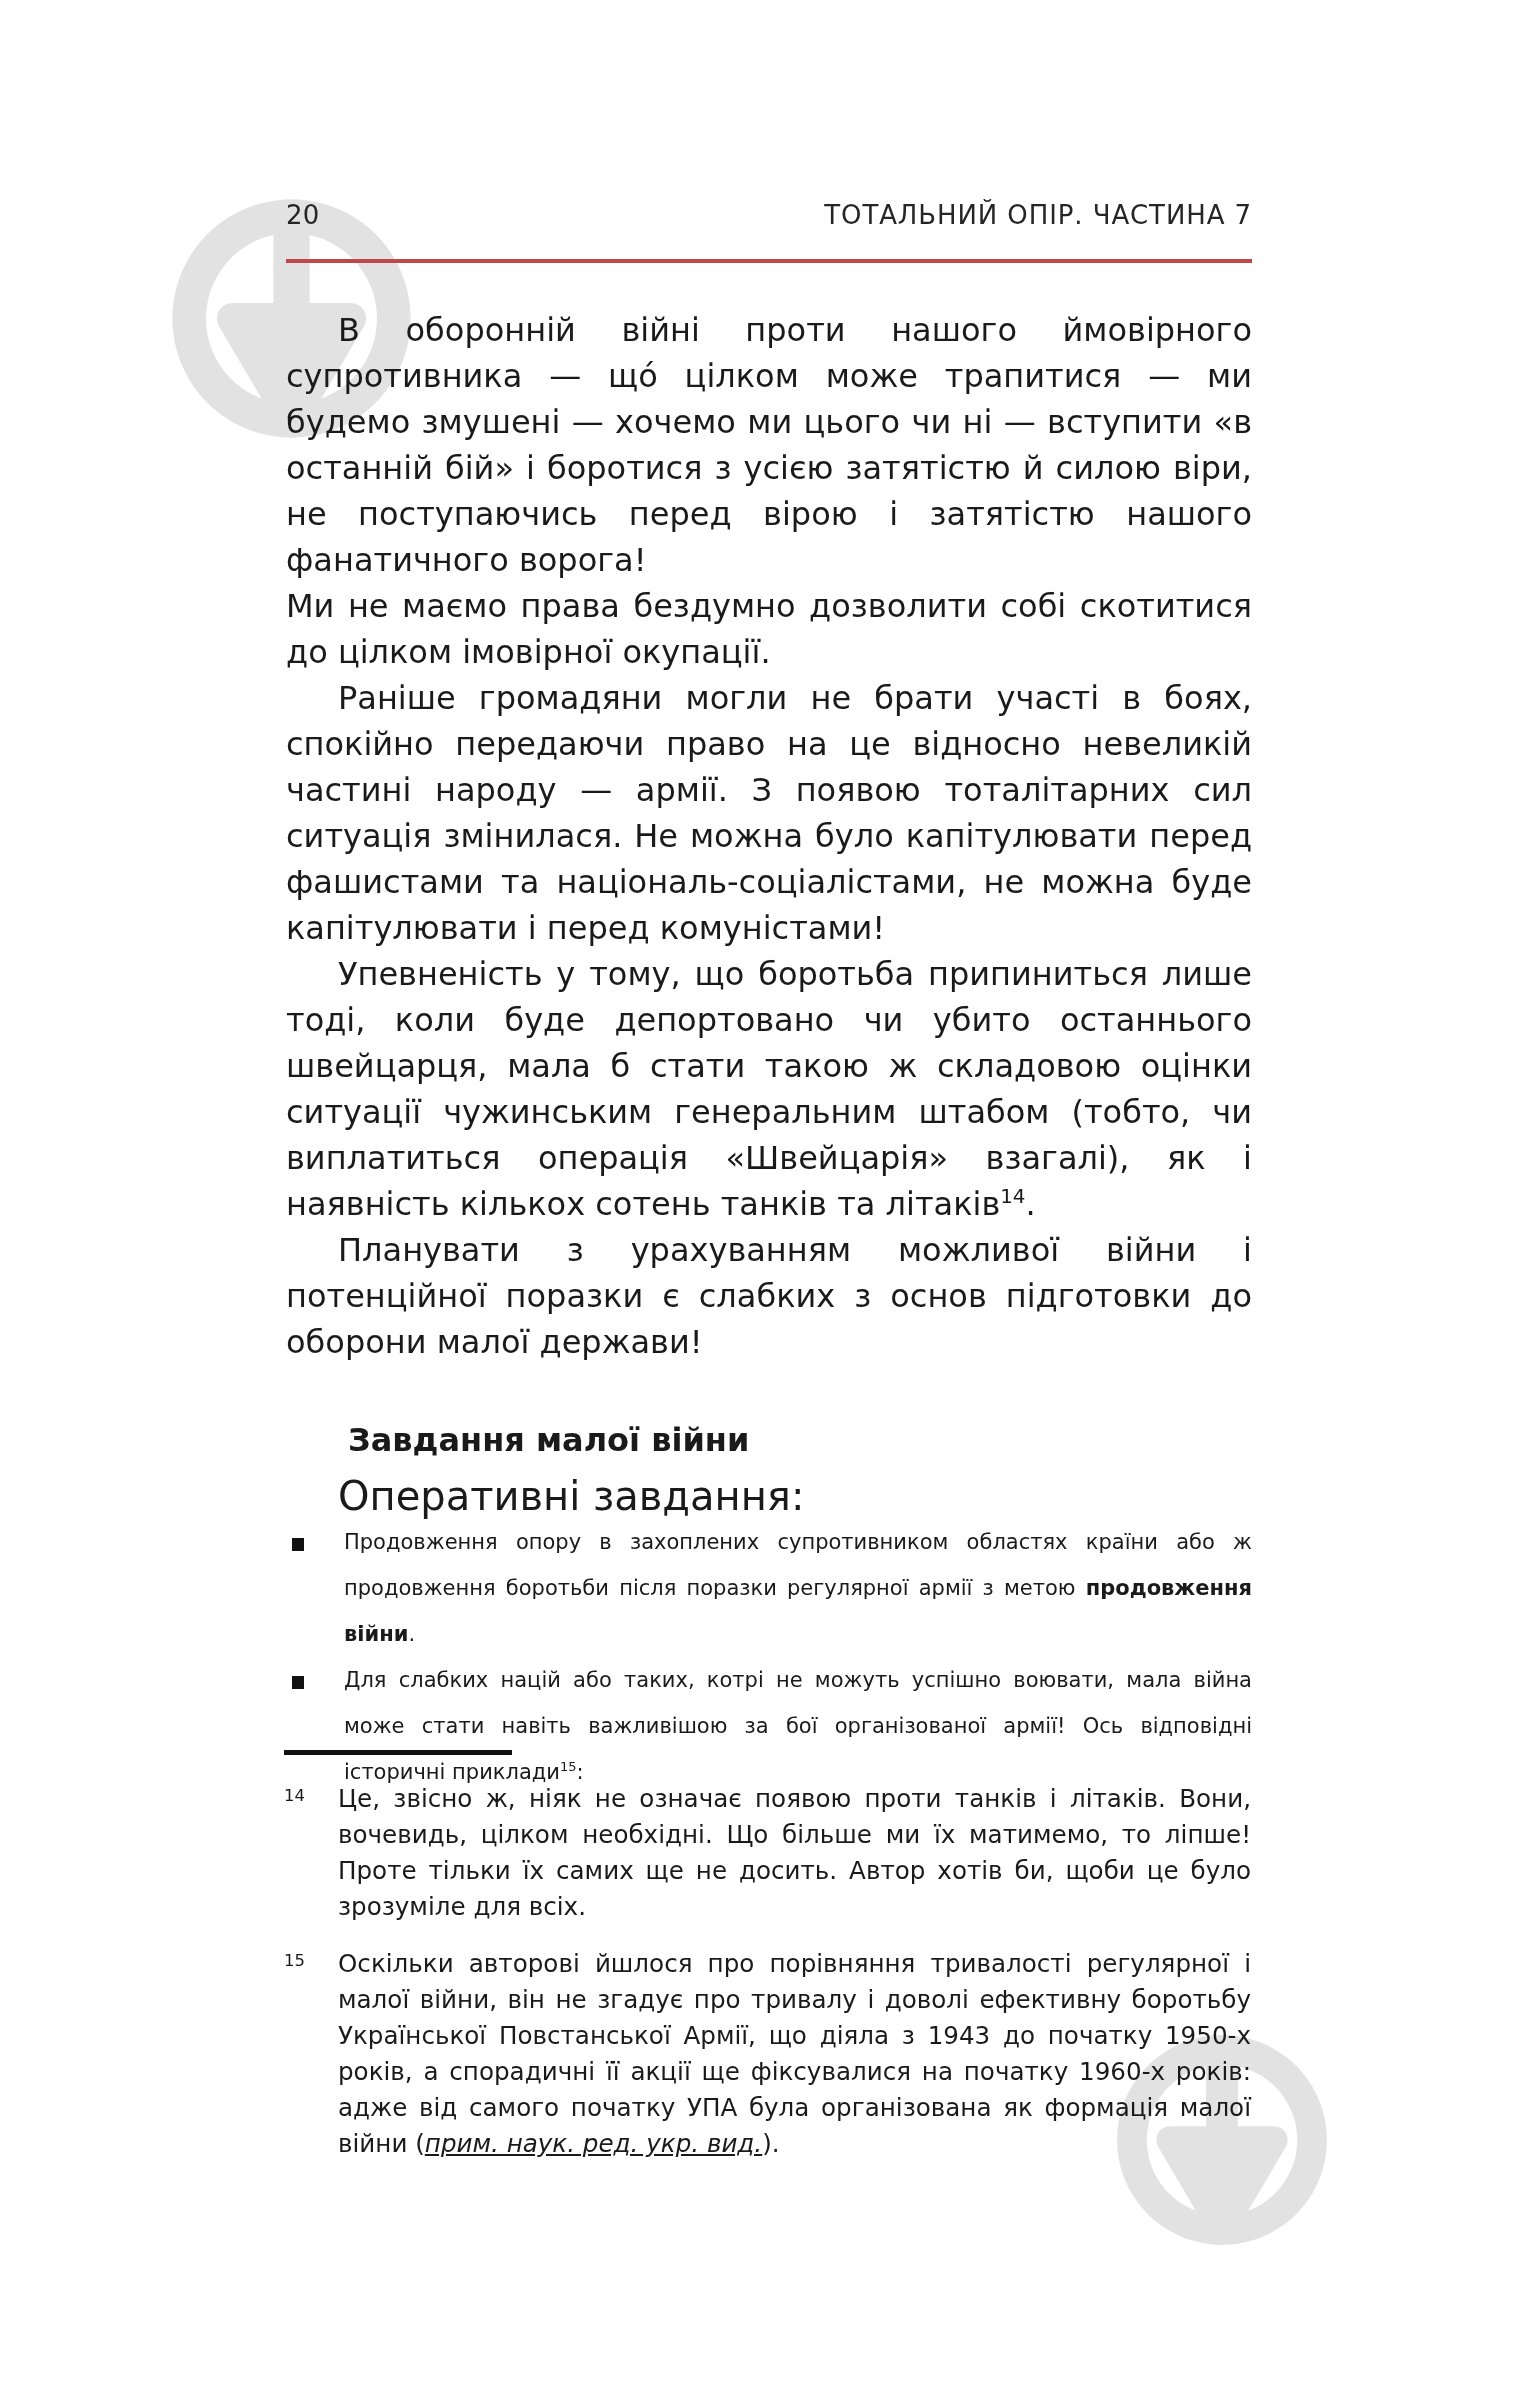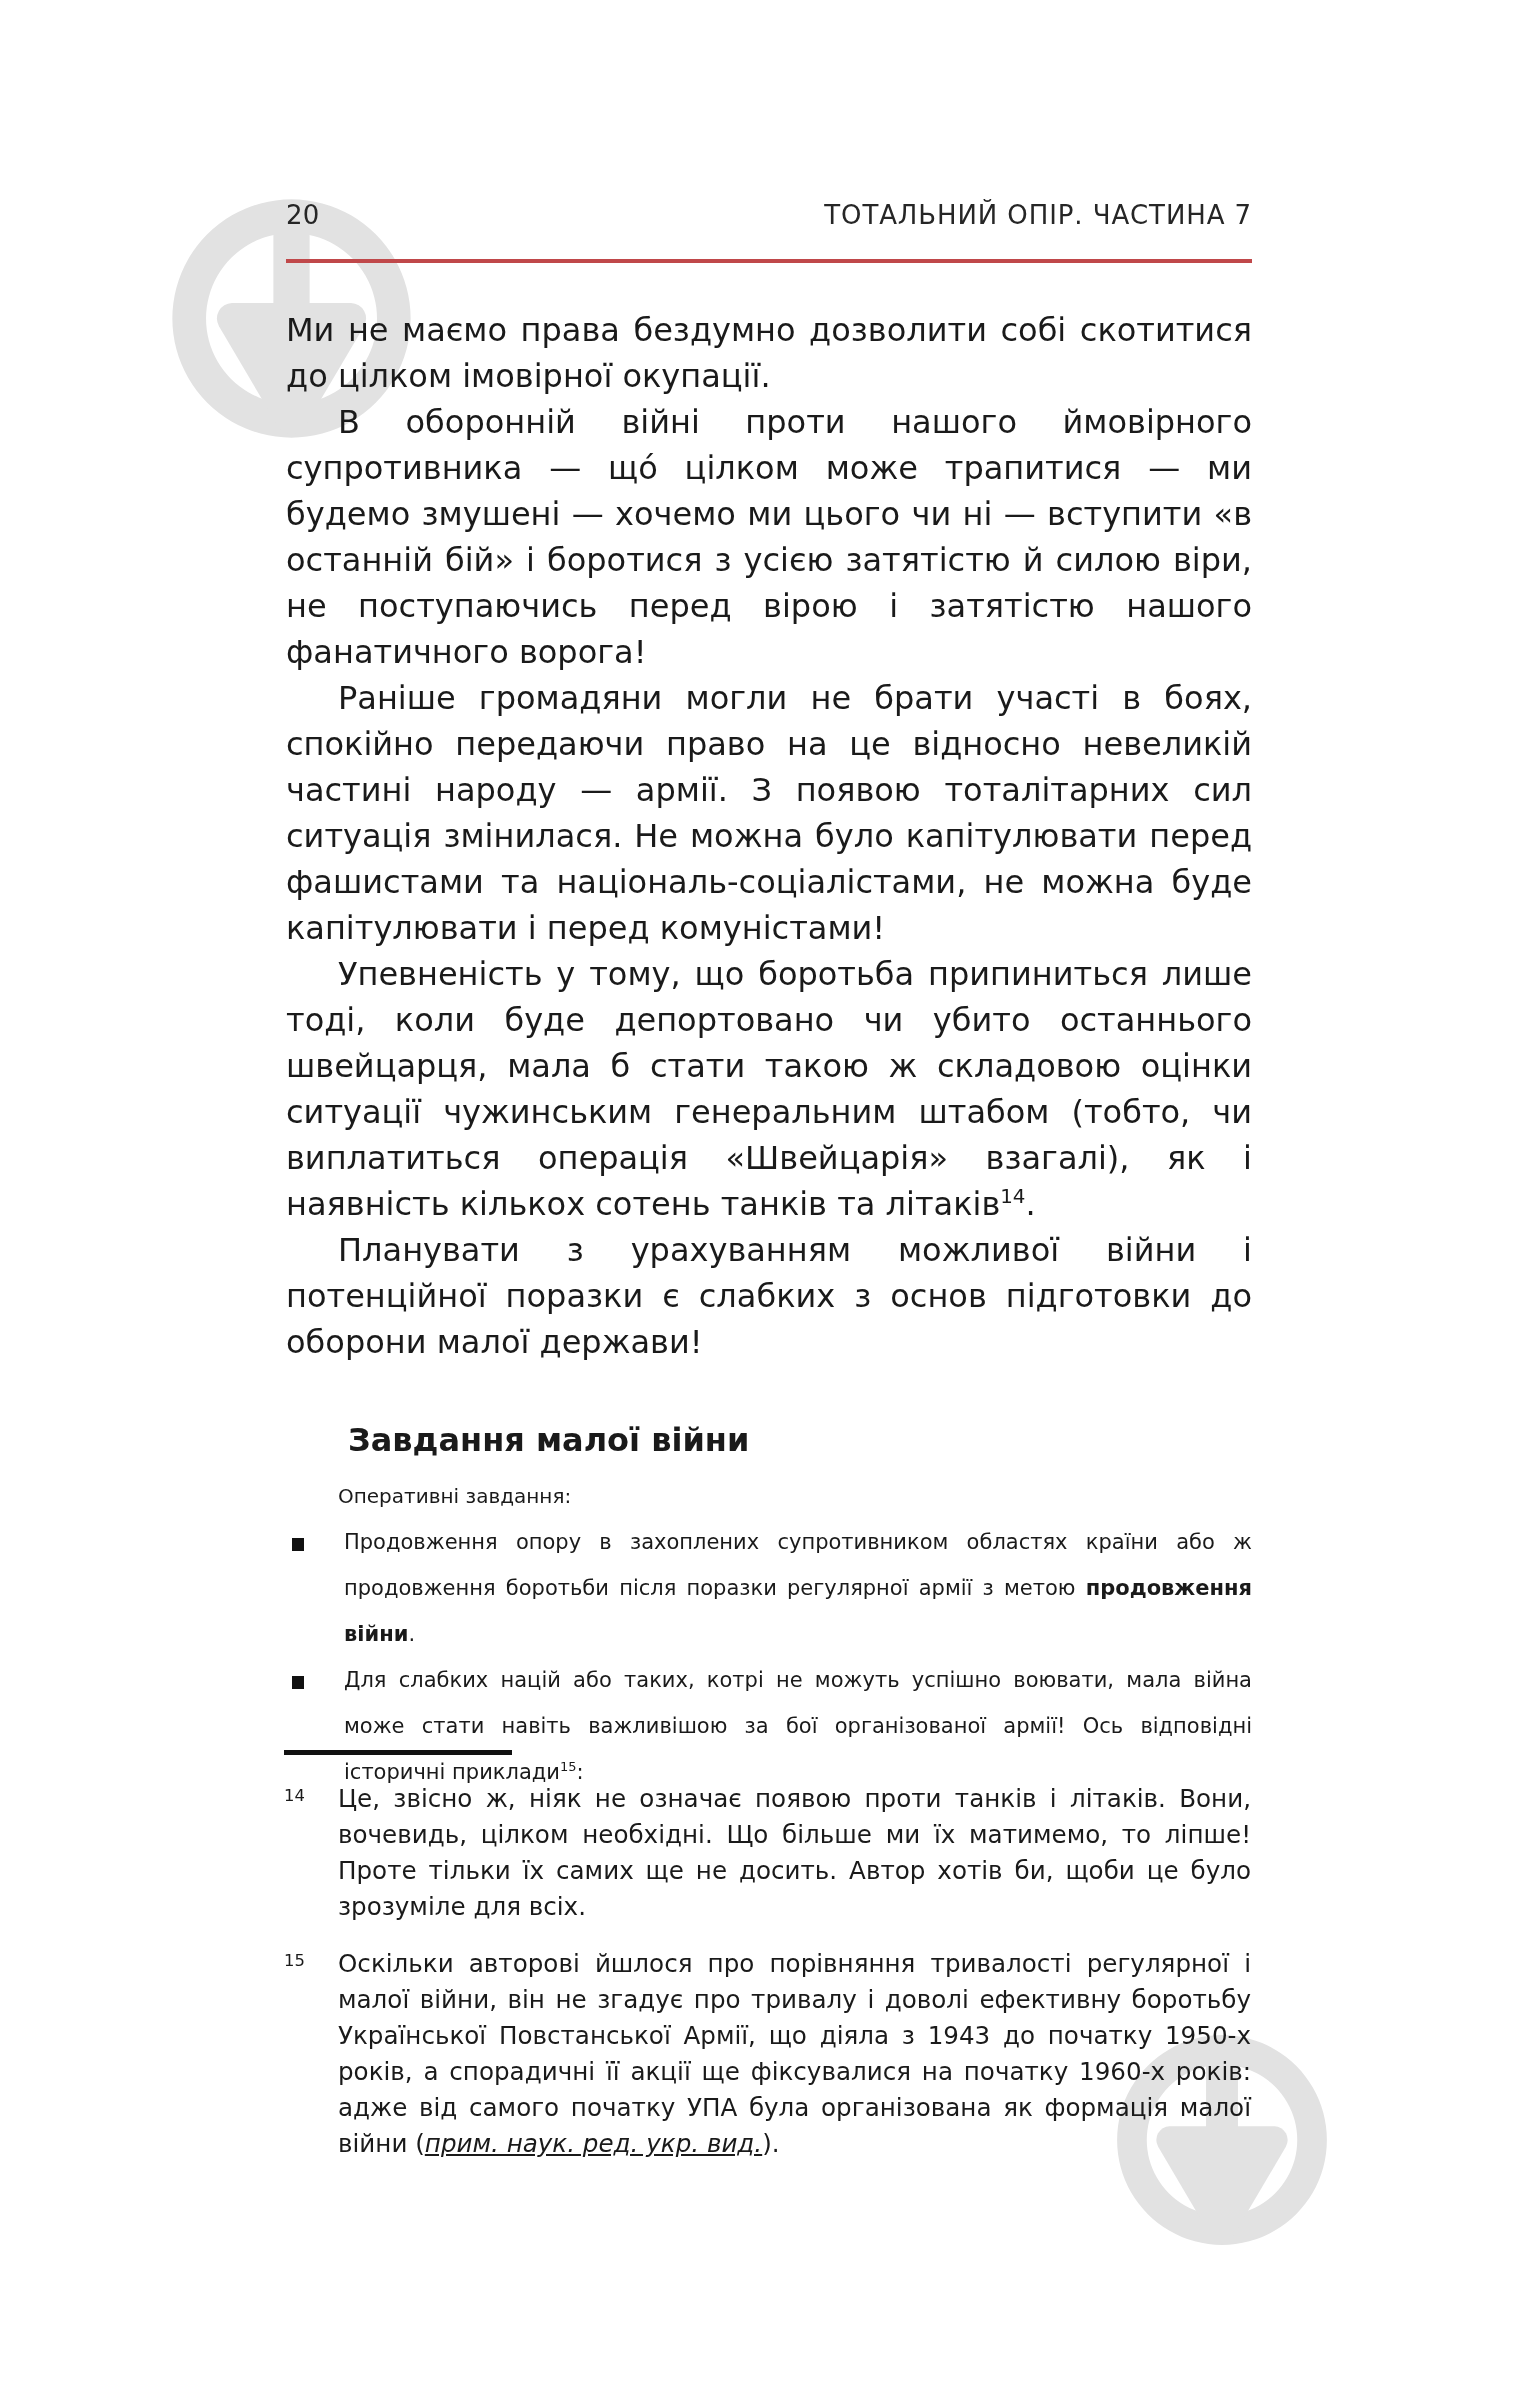--- a/index.html
+++ b/index.html
@@ -81,21 +81,21 @@
   .section-head {
     margin: 10px;
     padding-top: 42px;
     font-size: 32px;
     line-height: 46px;
     font-weight: bold;
     text-indent: 52px;
   }
   .section-lead {
     margin: 0;
-    font-size: 20px;
+    font-size: 40px;
     line-height: 46px;
     text-indent: 52px;
   }
 
   ul.bullets {
     list-style: none;
     margin: 0;
     padding: 0;
   }
   ul.bullets li {
@@ -169,22 +169,22 @@
   </div>
 
   <div class="running-head">
     <span class="folio">20</span>
     <span class="head-title">ТОТАЛЬНИЙ ОПІР. ЧАСТИНА 7</span>
   </div>
   <div class="head-rule"></div>
 
   <div class="body-col">
 
+    <p class="para indent">В оборонній війні проти нашого ймовірного супротивни­ка — щó цілком може трапитися — ми будемо змушені — хо­чемо ми цього чи ні — вступити «в останній бій» і боротися з усією затятістю й силою віри, не поступаючись перед вірою і затятістю нашого фанатичного ворога!</p>
     <p class="para">Ми не маємо права бездумно дозволити собі скотитися до цілком імовірної окупації.</p>
-    <p class="para indent">В оборонній війні проти нашого ймовірного супротивни­ка — щó цілком може трапитися — ми будемо змушені — хо­чемо ми цього чи ні — вступити «в останній бій» і боротися з усією затятістю й силою віри, не поступаючись перед вірою і затятістю нашого фанатичного ворога!</p>
     <p class="para indent">Раніше громадяни могли не брати участі в боях, спокійно передаючи право на це відносно невеликій частині народу — армії. З появою тоталітарних сил ситуація змінилася. Не мож­на було капітулювати перед фашистами та національ-соціаліс­тами, не можна буде капітулювати і перед комуністами!</p>
 
     <p class="para indent"><span>Упевненість у тому, що боротьба припиниться лише тоді, коли буде депортовано чи убито останнього швейцарця, мала б стати такою ж складовою оцінки ситуації чужинським генеральним штабом (тобто, чи виплатиться операція «Швей­царія» взагалі), як і наявність кількох сотень танків та літаків</span><sup class="fn-ref">14</sup><span>.</span></p>
 
     <p class="para indent">Планувати з урахуванням можливої війни і потенційної поразки є слабких з основ підготовки до оборони малої дер­жави!</p>
 
     <p class="section-head">Завдання малої війни</p>
     <p class="section-lead">Оперативні завдання:</p>
 
     <ul class="bullets">

